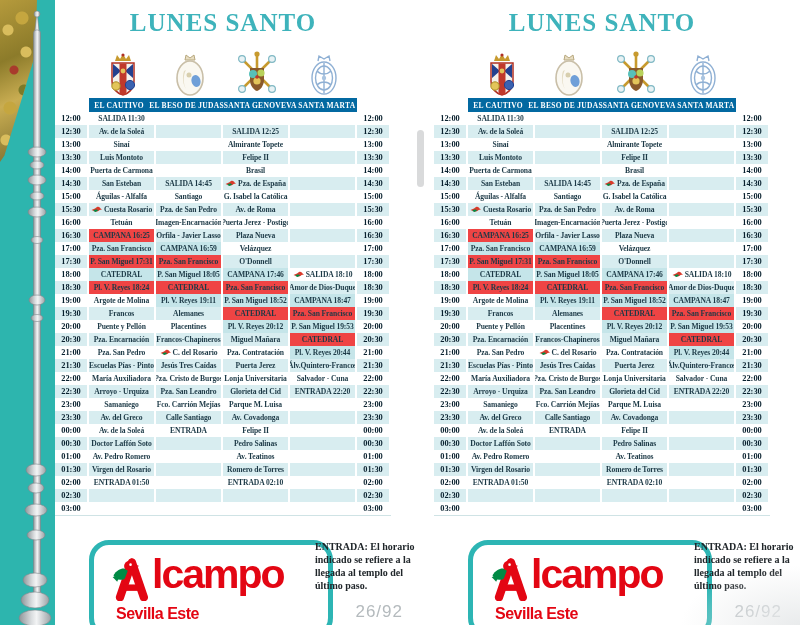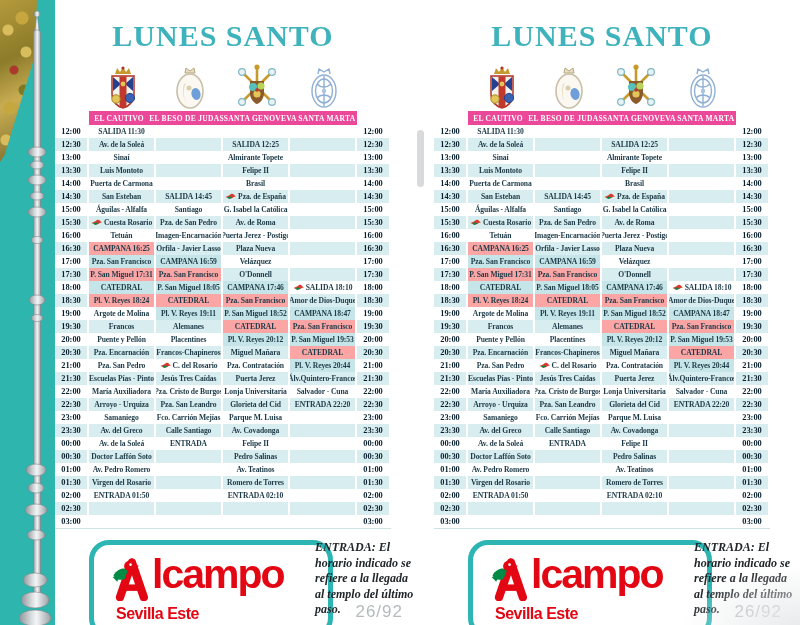--- a/index.html
+++ b/index.html
@@ -19,52 +19,52 @@
             radial-gradient(circle at 6px 140px, #d9bd5d 0 5px, transparent 6px),
             linear-gradient(155deg,#b59a3c 0%,#8c7b2a 35%,#c9ad52 60%,#75682a 100%);
           clip-path:polygon(0 0,100% 0,95% 34%,12% 96%,0 100%);}
   .pole{position:absolute;left:0;top:0;}
 
   
   .panel{position:absolute;top:0;height:625px;}
   #panel-left{left:55px;width:336px;}
   #panel-right{left:434px;width:336px;}
 
-  .title{margin-top:14px;height:44px;line-height:44px;text-align:center;
-         font-size:30px;font-weight:bold;color:#3eb3bb;letter-spacing:1px;}
+  .title{margin-top:1px;height:44px;line-height:44px;text-align:center;
+         font-size:25px;font-weight:bold;color:#3eb3bb;letter-spacing:1px;}
 
   .crests{margin:2px 34px 0 34px;display:grid;grid-template-columns:repeat(4,1fr);height:50px;}
   .crest-slot{display:flex;align-items:flex-end;justify-content:center;}
 
   .colheads{margin:1px 34px 0 34px;display:grid;grid-template-columns:repeat(4,1fr);
-            background:#ec4899;height:14px;}
+            background:#0369a1;height:14px;}
   .colhead{color:#ffffff;font-weight:bold;font-size:7.5px;letter-spacing:.3px;
            display:flex;align-items:center;justify-content:center;white-space:nowrap;}
 
   .grid{display:grid;grid-template-columns:32px repeat(4,65px) 32px;column-gap:2px;
         grid-auto-rows:13px;margin-top:0;border-bottom:1px solid #cfe3e5;}
   .tcell{font-weight:bold;font-size:8.4px;color:#08202e;display:flex;align-items:center;justify-content:center;}
   .cell{font-weight:bold;font-size:7.6px;color:#1c3946;display:flex;align-items:center;justify-content:center;
         white-space:nowrap;overflow:hidden;letter-spacing:-0.1px;}
   .stripe{background:#d8edf0;}
   .cell.hl{background:#c5e5e9;}
-  .cell.hl.stripe{background:#fca5a5;}
+  .cell.hl.stripe{background:#ef4444;}
   .bird{flex:0 0 auto;margin-right:2px;}
 
   
   .footer{position:absolute;left:0;right:0;top:538px;height:87px;}
   .alcampo-box{position:absolute;left:34px;top:2px;width:218px;height:78px;background:#ffffff;
                border:5px solid #2db5b4;border-radius:20px;padding:10px 0 0 16px;box-sizing:content-box;}
   .logo-row{display:flex;align-items:flex-start;}
   .logo-text{font-family:"Liberation Sans",sans-serif;font-weight:bold;color:#e30613;
              font-size:41px;line-height:38px;letter-spacing:-2px;}
   .store{font-family:"Liberation Sans",sans-serif;font-weight:bold;color:#e30613;
          font-size:16px;margin:4px 0 0 6px;letter-spacing:-0.5px;}
-  .note{position:absolute;right:-24px;top:2px;width:100px;font-weight:bold;font-size:12px;
-        line-height:1.3;color:#20262a;font-style:italic;}
+  .note{position:absolute;right:-24px;top:2px;width:100px;font-weight:bold;font-size:10px;
+        line-height:1.3;color:#20262a;}
   .pagenum{position:absolute;right:-12px;top:64px;font-family:"Liberation Sans",sans-serif;
            font-size:17px;color:#b4babd;letter-spacing:1px;}
 
   .divider-thumb{position:absolute;left:417px;top:130px;width:7px;height:57px;
                  background:#d9dadb;border-radius:4px;}
   .corner-shade{position:absolute;right:0;bottom:0;width:120px;height:60px;
                 background:radial-gradient(ellipse at 100% 100%, #e9ebec 0%, rgba(233,235,236,0) 70%);}
 </style>
 </head>
 <body>

